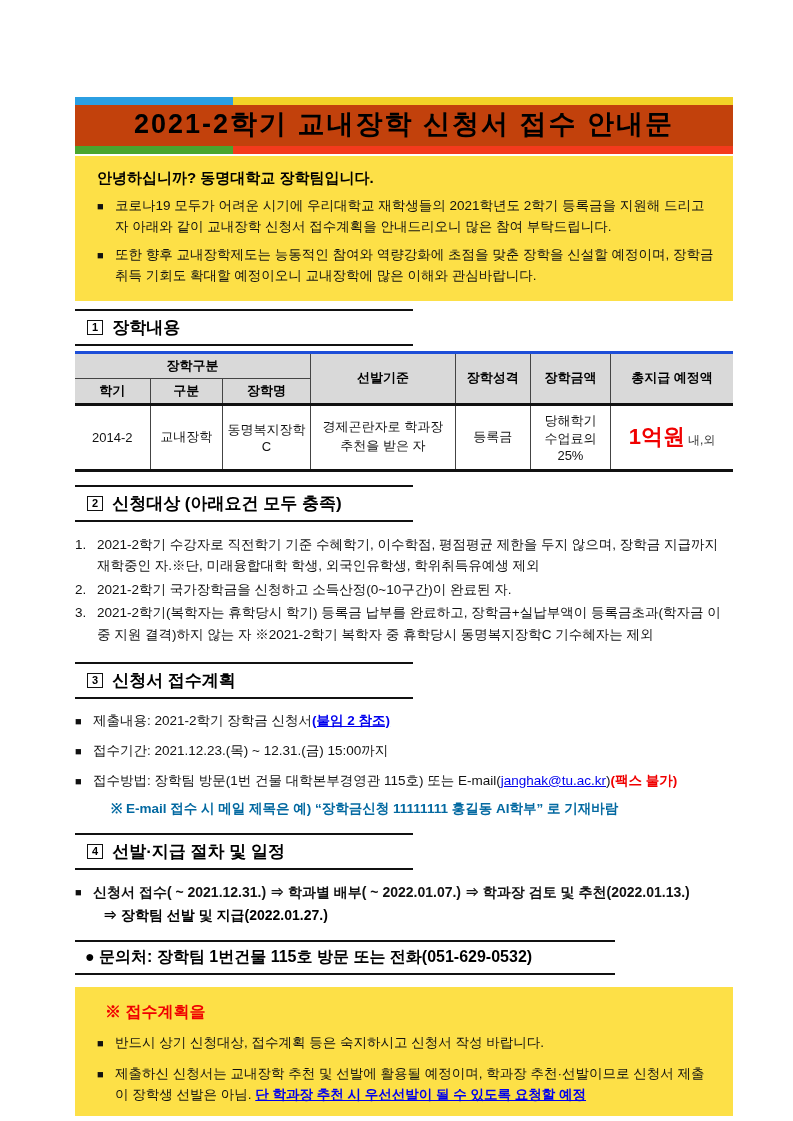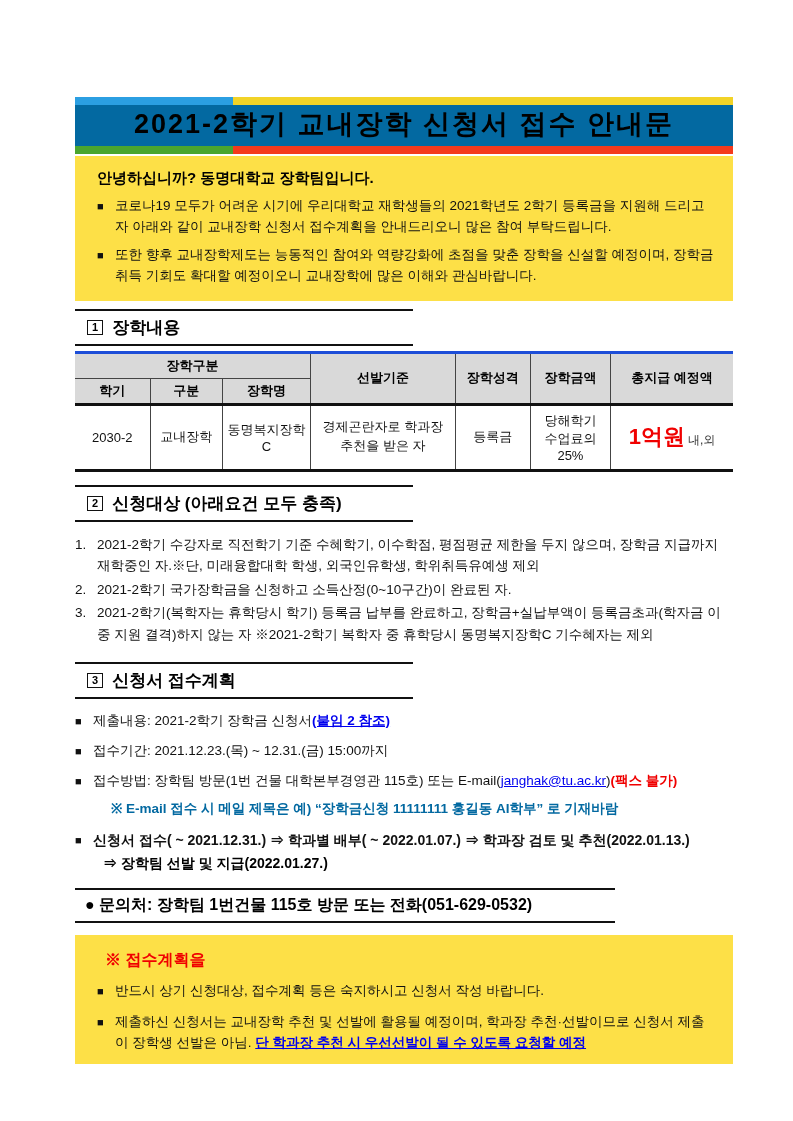--- a/index.html
+++ b/index.html
@@ -21,21 +21,21 @@
 
   
   .strip { display: flex; height: 8px; }
   .strip .seg-a { width: 24%; }
   .strip .seg-b { flex: 1; }
   .strip-top .seg-a { background: #2b9fe2; }
   .strip-top .seg-b { background: #f2d327; }
   .strip-bottom .seg-a { background: #4aa52e; }
   .strip-bottom .seg-b { background: #f43a1d; }
   .title-band {
-    background: #0369a1;
+    background: #c2410c;
     text-align: center;
     font-size: 27px;
     font-weight: bold;
     letter-spacing: 2px;
     padding: 1px 0 4px 0;
     color: #000;
   }
 
   
   .peach-box {
@@ -228,21 +228,21 @@
         <th rowspan="2">총지급 예정액</th>
       </tr>
       <tr>
         <th>학기</th>
         <th>구분</th>
         <th>장학명</th>
       </tr>
     </thead>
     <tbody>
       <tr>
-        <td>2030-2</td>
+        <td>2014-2</td>
         <td>교내장학</td>
         <td>동명복지장학C</td>
         <td class="criteria">경제곤란자로 학과장 추천을 받은 자</td>
         <td>등록금</td>
         <td>
           <div>당해학기</div>
           <div>수업료의 25%</div>
         </td>
         <td>
           <span class="total-main">1억원</span><span class="total-suffix">내,외</span>
@@ -287,20 +287,23 @@
     </div>
     <div class="b-item">
       <span class="marker">■</span>
       <span class="b-text">
         <span>접수방법: 장학팀 방문(1번 건물 대학본부경영관 115호) 또는 E-mail(</span><span class="email-link">janghak@tu.ac.kr</span><span>)</span><span class="red-bold">(팩스 불가)</span>
       </span>
     </div>
     <div class="note-blue">※ E-mail 접수 시 메일 제목은 예) “장학금신청 11111111 홍길동 AI학부” 로 기재바람</div>
   </div>
 
+  <div class="sec-head" style="margin-top:15px;">
+    <span class="numbox">4</span><span>선발·지급 절차 및 일정</span>
+  </div>
 
   <div class="flow">
     <div class="b-item" style="font-weight:bold; font-size:14px;">
       <span class="marker">■</span>
       <span class="b-text">신청서 접수( ~ 2021.12.31.) ⇒ 학과별 배부( ~ 2022.01.07.) ⇒ 학과장 검토 및 추천(2022.01.13.)</span>
     </div>
     <div class="flow2">⇒ 장학팀 선발 및 지급(2022.01.27.)</div>
   </div>
 
   <div class="contact-bar">● 문의처: 장학팀 1번건물 115호 방문 또는 전화(051-629-0532)</div>

